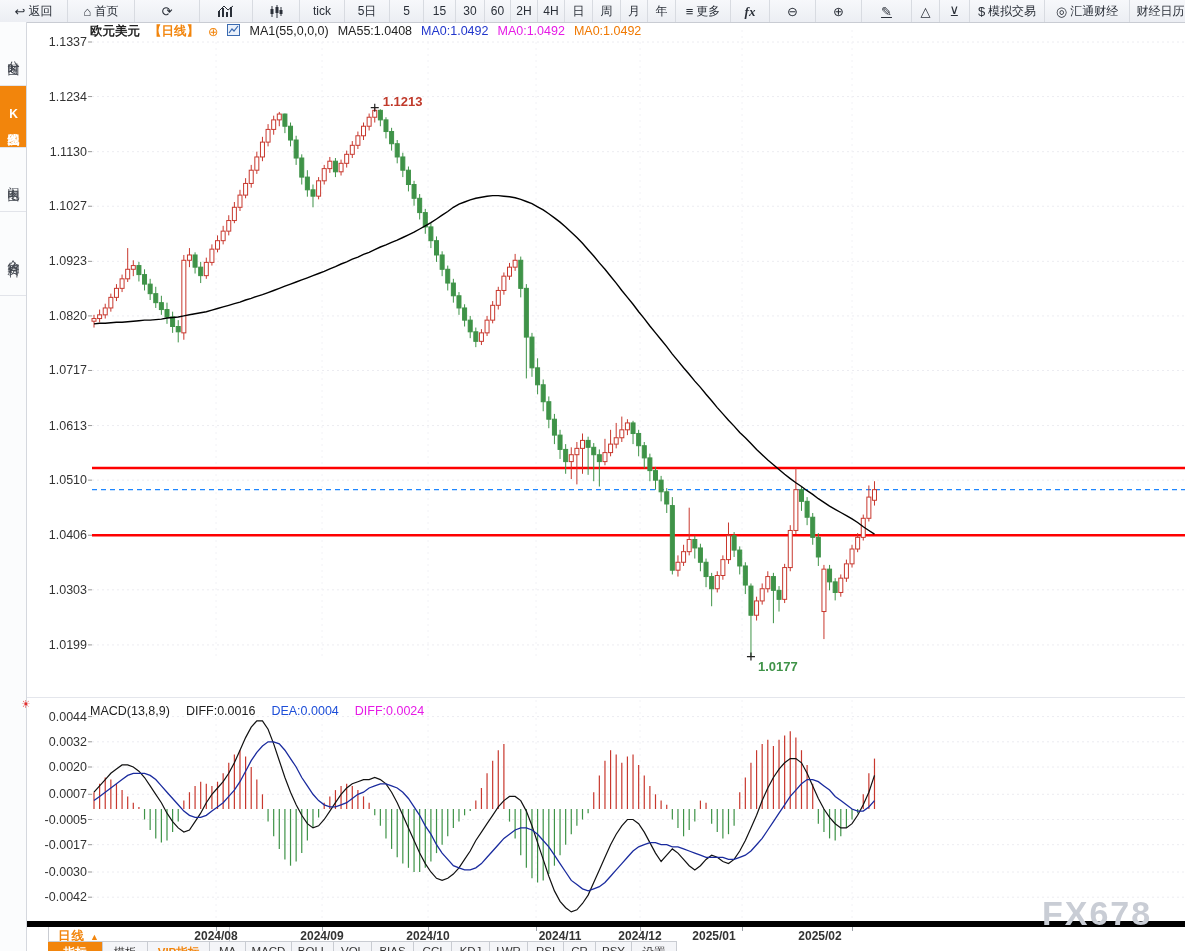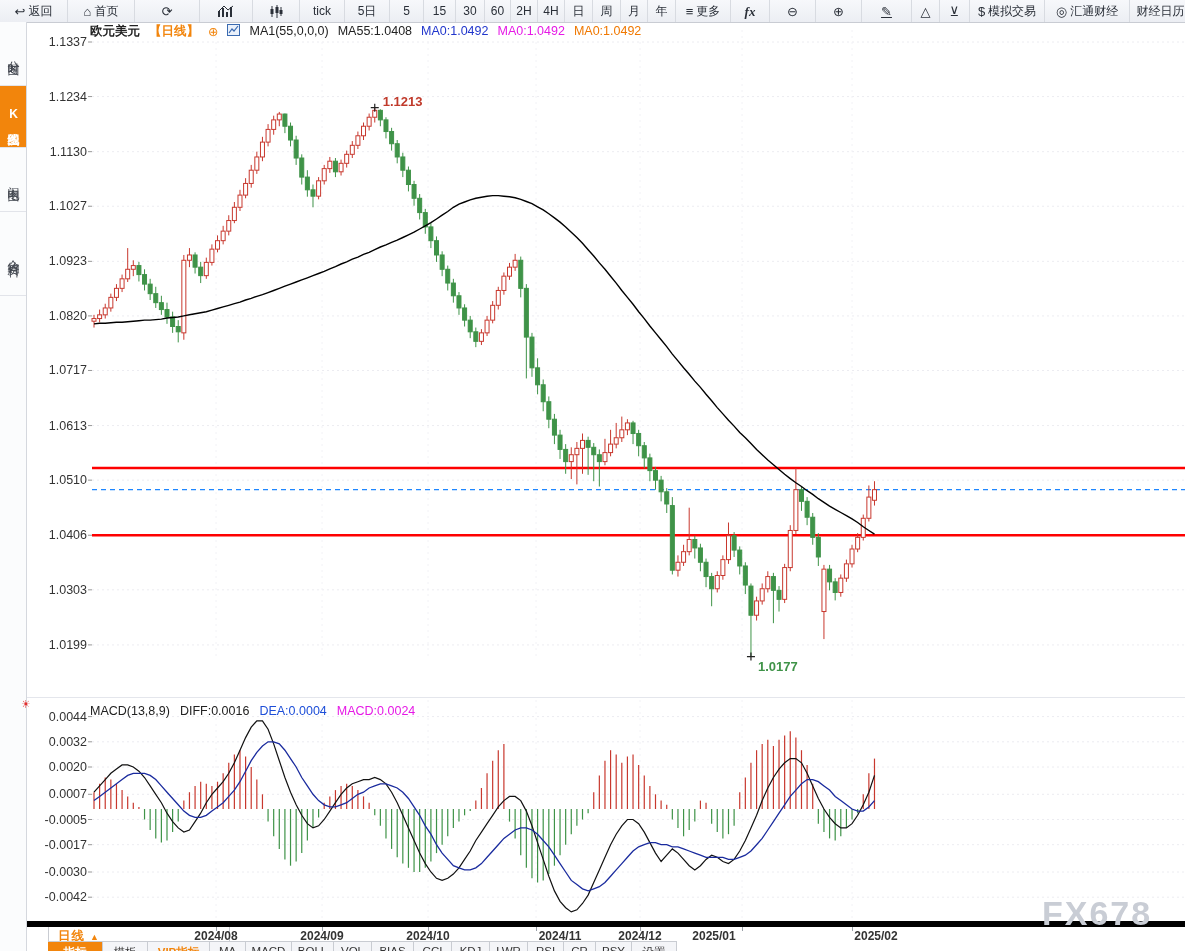--- a/index.html
+++ b/index.html
@@ -15,21 +15,21 @@
   
   #sidebar{position:absolute;left:0;top:22px;width:27px;height:929px;background:#fbfcfd;
            border-right:1px solid #d5d8de;box-sizing:border-box;}
   .sb-item{writing-mode:vertical-lr;text-orientation:upright;width:26px;box-sizing:border-box;
            display:flex;align-items:center;justify-content:center;font-size:12px;letter-spacing:2px;
            color:#40454e;border-bottom:1px solid #e2e4ea;background:#fbfcfd;}
   .sb-item.active{background:#f2850c;color:#fff;font-weight:bold;}
   
   #price-header{position:absolute;left:90px;top:23px;height:16px;font-size:12.5px;display:flex;gap:9px;align-items:center;z-index:5;}
   #price-header .seg{white-space:nowrap;}
-  #macd-header{position:absolute;left:90px;top:703px;height:15px;font-size:12.5px;display:flex;gap:10px;align-items:center;z-index:5;}
+  #macd-header{position:absolute;left:90px;top:703px;height:15px;font-size:12.5px;display:flex;gap:16px;align-items:center;z-index:5;}
   #panel-divider{position:absolute;left:27px;top:697px;width:1158px;height:1px;background:#e4e6ec;}
   #macd-gear{position:absolute;left:21px;top:698px;font-size:11px;color:#e03030;z-index:5;}
   
   #chart-svg{position:absolute;left:0;top:0;z-index:1;}
   
   #xaxis-row{position:absolute;left:27px;top:921px;width:1158px;height:20px;border-top:6px solid #000000;
              background:#fff;box-sizing:border-box;}
   #period-box{position:absolute;left:21px;top:0;width:182px;height:19px;border-left:1px solid #c9ccd2;
               border-right:1px solid #c9ccd2;display:flex;align-items:center;padding-left:9px;box-sizing:border-box;}
   #period-label{color:#f2850c;font-size:12.5px;font-weight:bold;letter-spacing:1px;}
@@ -687,42 +687,42 @@
     <span class="seg" style="color:#f07800">MA0:1.0492</span>
   </div>
 
   <div id="panel-divider"></div>
   <div id="macd-gear">☀</div>
 
   <div id="macd-header">
     <span class="seg" style="color:#222">MACD(13,8,9)</span>
     <span class="seg" style="color:#222">DIFF:0.0016</span>
     <span class="seg" style="color:#1d4ed8">DEA:0.0004</span>
-    <span class="seg" style="color:#e619e6">MACD:0.0024</span>
+    <span class="seg" style="color:#e619e6">DIFF:0.0024</span>
   </div>
 
   <div id="xaxis-row">
     <div id="period-box">
       <span id="period-label">日线</span>
       <span id="period-caret">▲</span>
     </div>
   <div class="month-tick" style="left: 189px;"></div>
       <div class="month-label" style="left: 144px;">2024/08</div>
       <div class="month-tick" style="left: 295px;"></div>
       <div class="month-label" style="left: 250px;">2024/09</div>
       <div class="month-tick" style="left: 401px;"></div>
       <div class="month-label" style="left: 356px;">2024/10</div>
       <div class="month-tick" style="left: 509px;"></div>
       <div class="month-label" style="left: 488px;">2024/11</div>
       <div class="month-tick" style="left: 613px;"></div>
       <div class="month-label" style="left: 568px;">2024/12</div>
       <div class="month-tick" style="left: 715px;"></div>
       <div class="month-label" style="left: 642px;">2025/01</div>
       <div class="month-tick" style="left: 825px;"></div>
-      <div class="month-label" style="left: 804px;">2025/02</div>
+      <div class="month-label" style="left: 748px;">2025/02</div>
     </div>
 
   <div id="tabs-row">
       <div class="tab active" style="width: 55px;">指标</div>
       <div class="tab" style="width: 45px;">模板</div>
       <div class="tab vip" style="width: 62px;">VIP指标</div>
       <div class="tab" style="width: 36px;">MA</div>
       <div class="tab" style="width: 46px;">MACD</div>
       <div class="tab" style="width: 42px;">BOLL</div>
       <div class="tab" style="width: 38px;">VOL</div>

